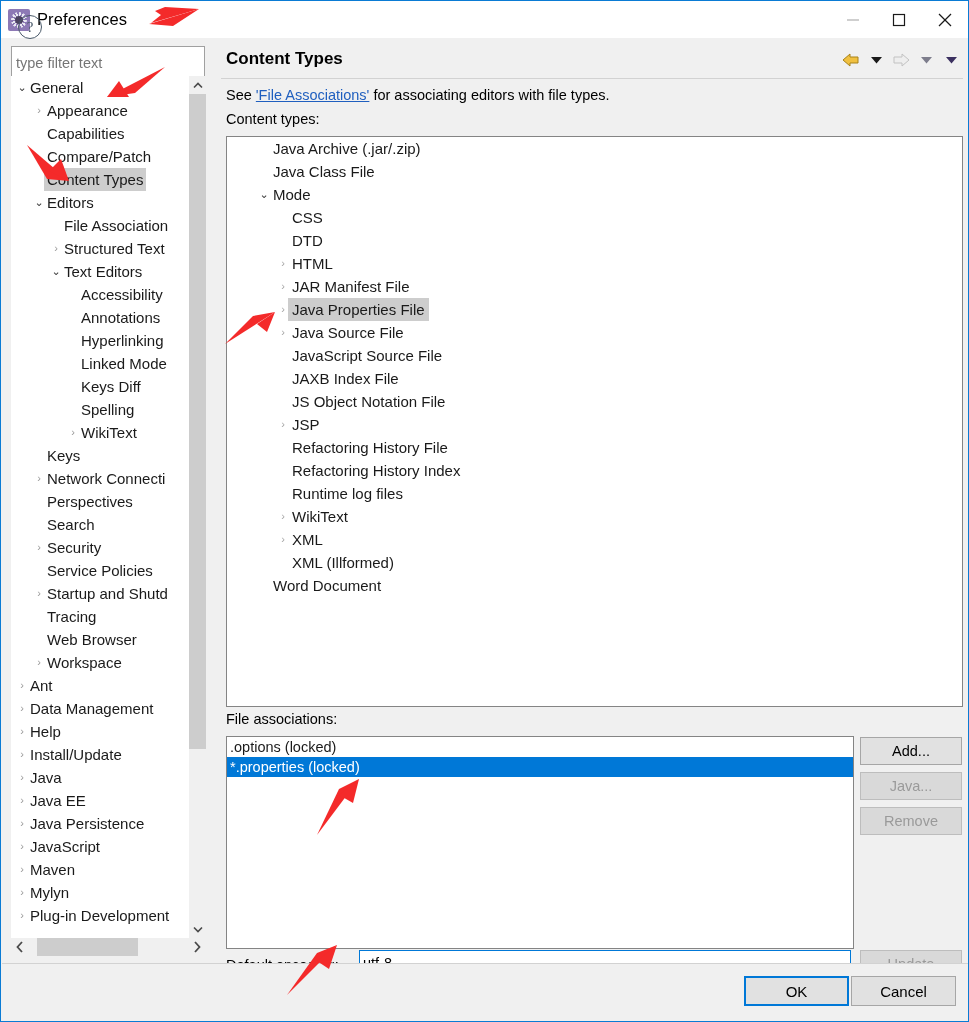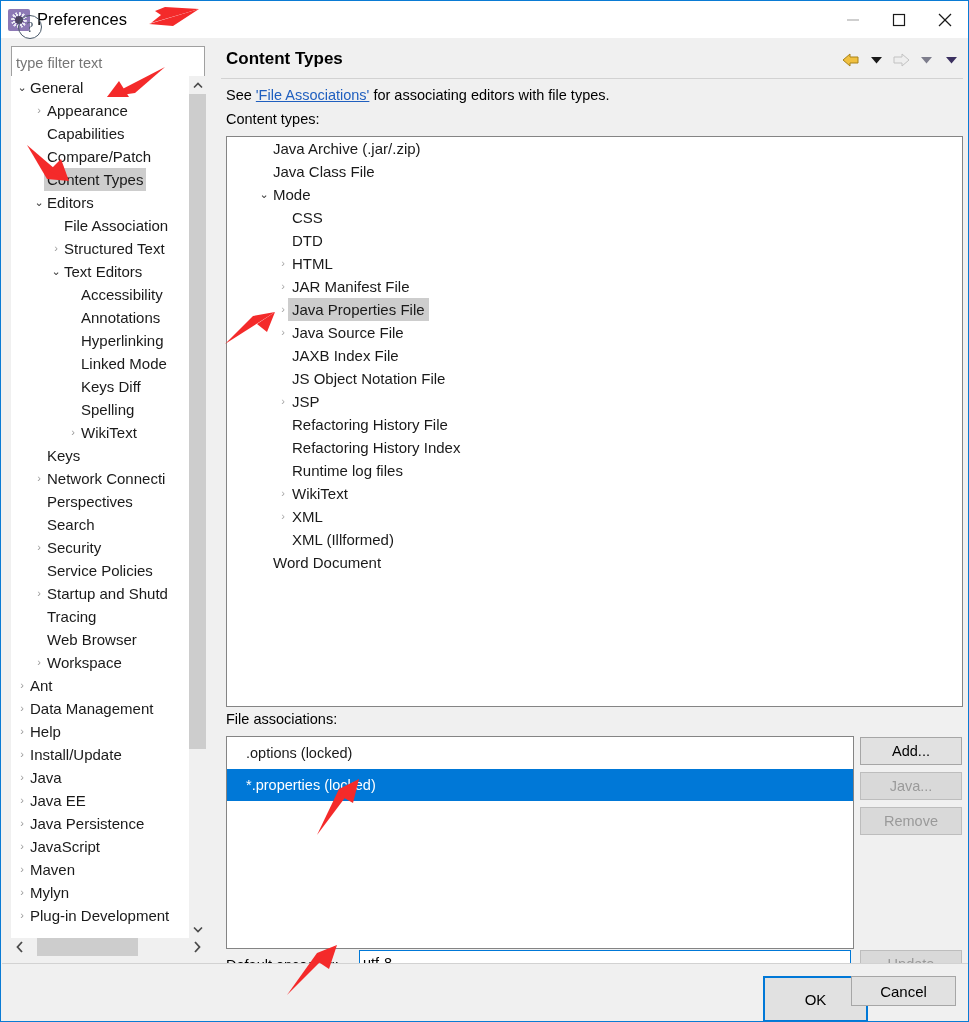--- a/index.html
+++ b/index.html
@@ -219,24 +219,24 @@
     font-size: 14.5px; color: #000;
   }
   #fa-box {
     position: absolute; left: 11px; top: 697px;
     width: 628px; height: 213px;
     border: 1px solid #848484;
     background: #fff;
     overflow: hidden;
   }
   .farow {
-    height: 32px;
+    height: 20px;
     display: flex; align-items: center;
     font-size: 14.5px; color: #1a1a1a;
-    padding-left: 19px;
+    padding-left: 3px;
   }
   .farow.sel { background: #0078d7; color: #fff; }
 
   .side-btn {
     position: absolute; left: 645px;
     width: 102px; height: 28px;
     border: 1px solid #a6a6a6;
     background: #e1e1e1;
     font-family: "Liberation Sans", sans-serif;
     font-size: 14.5px;
@@ -287,22 +287,22 @@
     position: absolute; left: 17px; top: 14px;
     width: 24px; height: 24px;
     border: 1.5px solid #4a5a6a;
     border-radius: 50%;
     color: #4a5a6a;
     font-size: 15px;
     display: flex; align-items: center; justify-content: center;
     font-family: "Liberation Serif", serif;
   }
   #btn-ok {
-    position: absolute; left: 762px; top: 975px;
-    width: 105px; height: 46px;
+    position: absolute; left: 743px; top: 975px;
+    width: 105px; height: 30px;
     border: 2px solid #0078d7;
     background: #e1e1e1;
     font-family: "Liberation Sans", sans-serif;
     font-size: 15px; color: #000;
   }
   #btn-cancel {
     position: absolute; left: 850px; top: 975px;
     width: 105px; height: 30px;
     border: 1px solid #a6a6a6;
     background: #e1e1e1;
@@ -594,20 +594,24 @@
           <span class="ctarrow">›</span>
           <span class="ct-label">JAR Manifest File</span>
         </div>
         <div class="ctrow ct-ind2 sel">
           <span class="ctarrow">›</span>
           <span class="ct-label">Java Properties File</span>
         </div>
         <div class="ctrow ct-ind2">
           <span class="ctarrow">›</span>
           <span class="ct-label">Java Source File</span>
+        </div>
+        <div class="ctrow ct-ind2">
+          <span class="ctarrow blank"></span>
+          <span class="ct-label">JavaScript Source File</span>
         </div>
         <div class="ctrow ct-ind2">
           <span class="ctarrow blank"></span>
           <span class="ct-label">JAXB Index File</span>
         </div>
         <div class="ctrow ct-ind2">
           <span class="ctarrow blank"></span>
           <span class="ct-label">JS Object Notation File</span>
         </div>
         <div class="ctrow ct-ind2">

